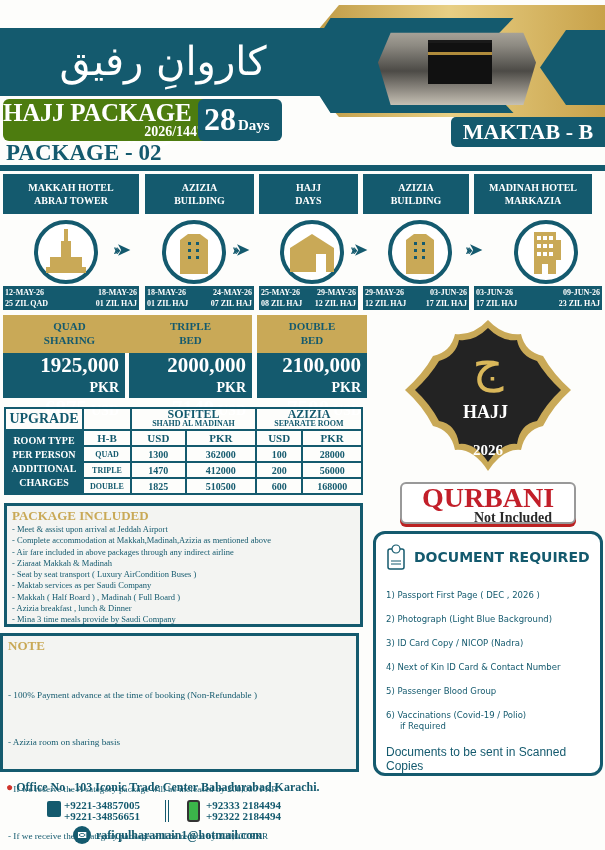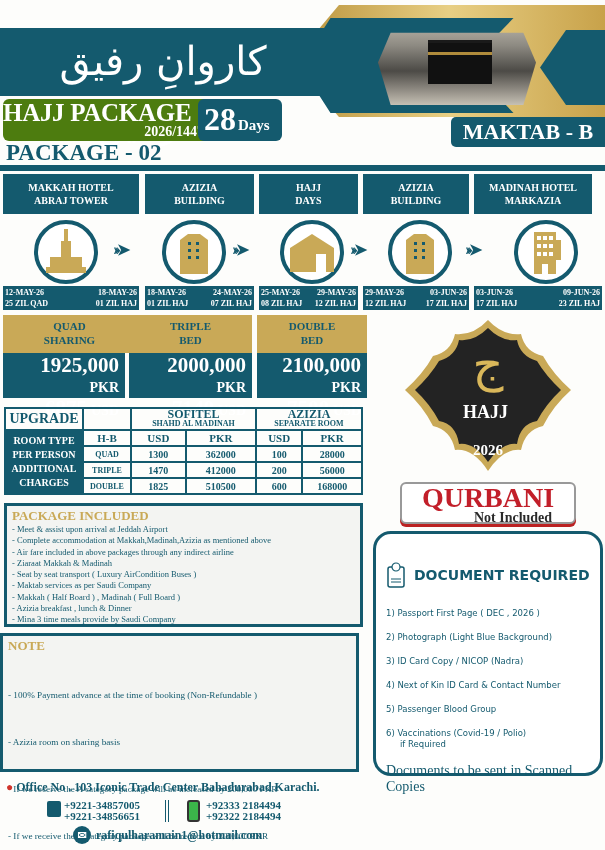--- a/index.html
+++ b/index.html
@@ -43,25 +43,25 @@
 
 .box{border:3px solid #145a6e;background:#f3f4f2;padding:2px 5px}
 .box .title{color:#c9a957;font-size:13px;font-weight:bold}
 .box li{list-style:none;font-size:8.5px;font-weight:normal;color:#145a6e;line-height:11.3px}
 .note li{font-size:9.2px;line-height:11px}
 
 .badge{left:403px;top:318px;width:170px;height:155px}
 .qurbani{left:400px;top:482px;width:176px;height:42px;border:2px solid #999;border-radius:6px;background:#fff;box-shadow:0 3px 0 #b22;text-align:center}
 .qurbani .q{color:#c21f2a;font-size:28px;font-weight:bold;line-height:28px}
 .qurbani .n{color:#2a2a2a;font-size:14px;font-weight:bold;line-height:12px;margin-left:50px}
-.docs{left:373px;top:531px;width:230px;height:245px;border:3px solid #145a6e;border-radius:18px;background:#fff;padding:28px 10px}
+.docs{left:373px;top:531px;width:230px;height:245px;border:3px solid #145a6e;border-radius:12px;background:#fff;padding:10px 10px}
 .docs .h{font-family:"DejaVu Sans",sans-serif;font-size:14px;font-weight:bold;color:#145a6e;display:flex;align-items:center;gap:8px}
 .docs ol{list-style:none;margin-top:20px}
 .docs li{font-family:"DejaVu Sans",sans-serif;font-size:8.5px;color:#145a6e;margin-bottom:13px;line-height:11px}
-.docs .foot{font-family:Liberation Serif, serif;font-size:14px;color:#145a6e}
+.docs .foot{font-family:Liberation Sans, sans-serif;font-size:12px;color:#145a6e}
 
 .addr{left:6px;top:780px;font-size:12px;font-weight:bold;color:#145a6e}
 .phones{top:800px;font-size:11px;font-weight:bold;color:#145a6e;line-height:11px}
 .email{left:73px;top:826px;font-size:12px;font-weight:bold;color:#145a6e;display:flex;align-items:center;gap:5px}
 </style>
 </head>
 <body>
 
 <div class="abs hex-gold"></div>
 <div class="abs hex-teal"></div>

